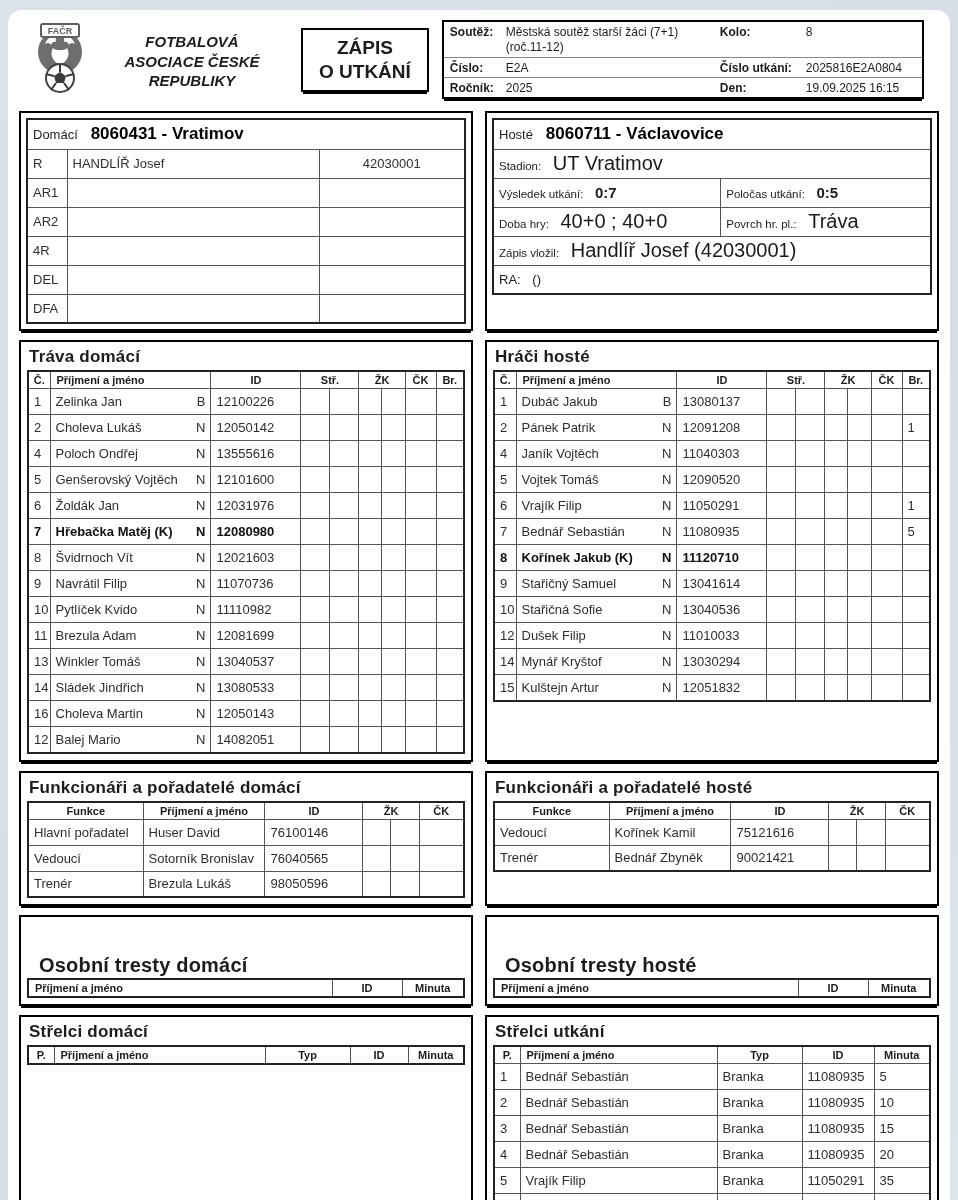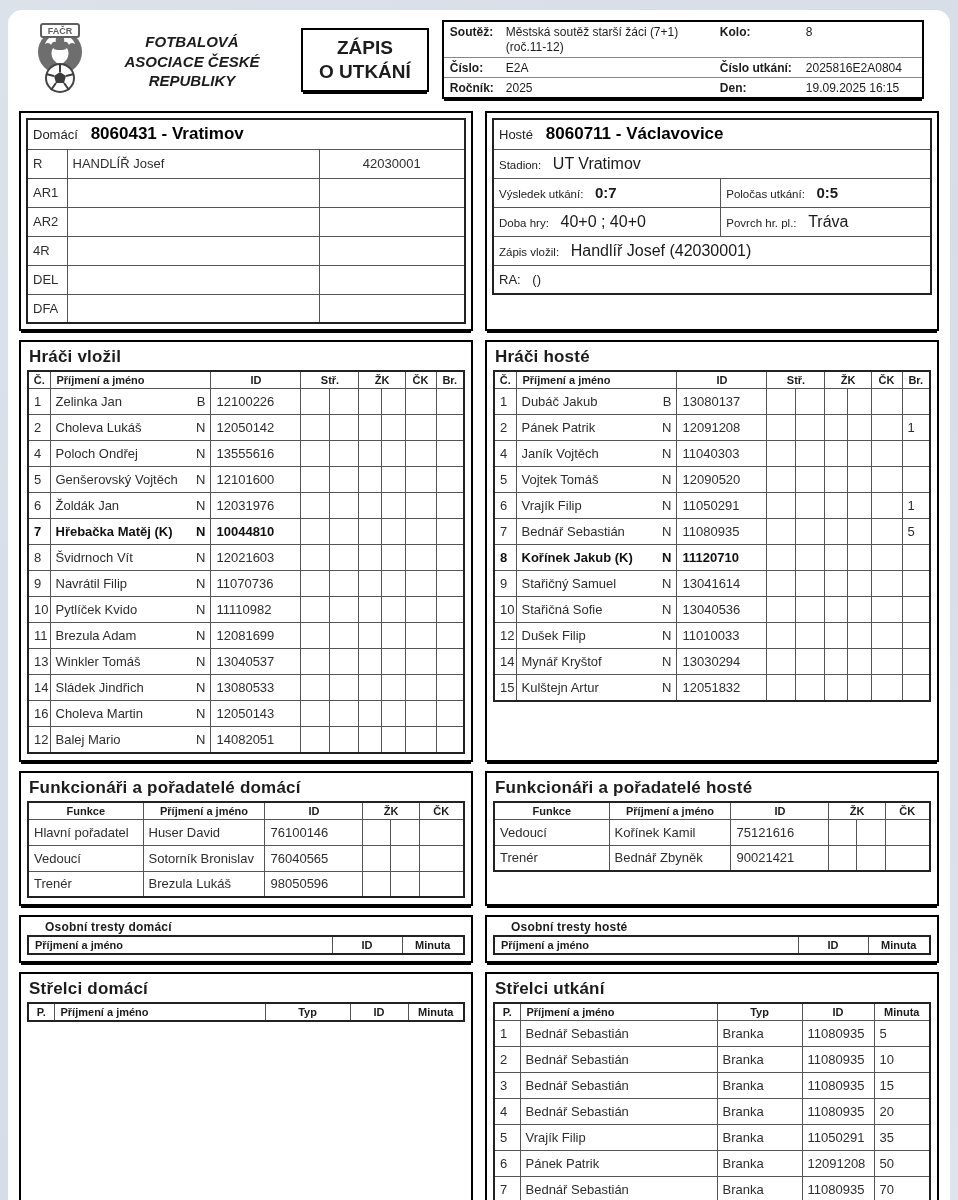--- a/index.html
+++ b/index.html
@@ -36,39 +36,39 @@
   .hdr-info .v1 { width:208px; flex:none; padding:3px 4px 2px 0; }
   .hdr-info .l2 { width:92px; flex:none; }
   .hdr-info .v2 { flex:1; padding:3px 4px 2px 0; }
   
   .boxrow { display:flex; gap:12px; margin-top:9px; align-items:stretch; }
   .box {
     border:2px solid #000; box-shadow:0 4px 0 -2px #000; background:#fff;
     flex:1; min-width:0;
   }
   .box .title { font-weight:bold; font-size:17px; padding:5px 8px 3px 8px; letter-spacing:.2px; }
-  .box .title.small { font-size:12px; padding:3px 8px 1px 24px; }
+  .box .title.small { font-size:20px; padding:3px 8px 1px 18px;margin-top:34px; }
   table { border-collapse:collapse; table-layout:fixed; width:calc(100% - 12px); margin:0 6px 6px 6px; }
   .notitle table { margin:5px 5px 5px 5px; width:calc(100% - 10px); }
   th,td { border:1px solid #555; overflow:hidden; white-space:nowrap; }
   table { border:2px solid #222; }
   th { font-size:11px; font-weight:bold; text-align:center; padding:2px 3px; height:17px; }
   td { font-size:13px; color:#2e2e2e; padding:2px 5px; height:26px; }
   tr.bold td { font-weight:bold; color:#111; }
   td.c { text-align:center; }
   .namecell { display:flex; justify-content:space-between; align-items:center; }
   th.left { text-align:left; padding-left:6px; }
   
   .mi td { height:29px; }
   .mi .teamrow td { border:1px solid #555; }
   .mi .teamlab { font-size:13px; color:#222; padding-right:2px; }
   .mi .teamname { font-weight:bold; font-size:17px; color:#000; }
   .mi .role { width:40px; font-size:13px; }
   .mi .slab { font-size:11.5px; color:#222; padding-right:8px; }
-  .mi .sval { font-size:16px; color:#1a1a1a; }
+  .mi .sval { font-size:20px; color:#1a1a1a; }
   .mi .bval { font-weight:bold; font-size:15px; }
   .nowrapfix { white-space:normal; line-height:1.25; }
 </style>
 </head>
 <body>
 
 <div class="page">
 
   <div class="hdr">
     <svg class="hdr-logo" viewBox="0 0 62 72">
@@ -214,21 +214,21 @@
               <span class="sval" style="font-size:13px">()</span>
             </td>
           </tr>
         </tbody>
       </table>
     </div>
   </div>
 
   <div class="boxrow">
     <div class="box">
-      <div class="title">Hráči vložil</div>
+      <div class="title">Tráva domácí</div>
       <table>
         <colgroup>
           <col style="width:22px">
             <col>
             <col style="width:90px">
           <col style="width:29px">
             <col style="width:29px">
           <col style="width:23px">
             <col style="width:23px">
           <col style="width:31px">
@@ -327,21 +327,21 @@
               <td></td>
             </tr>
             <tr class="bold">
               <td>7</td>
               <td>
                 <span class="namecell">
                   <span>Hřebačka Matěj (K)</span>
                   <span>N</span>
                 </span>
               </td>
-              <td>10044810</td>
+              <td>12080980</td>
               <td></td>
               <td></td>
               <td></td>
               <td></td>
               <td></td>
               <td></td>
             </tr>
             <tr>
               <td>8</td>
               <td>

